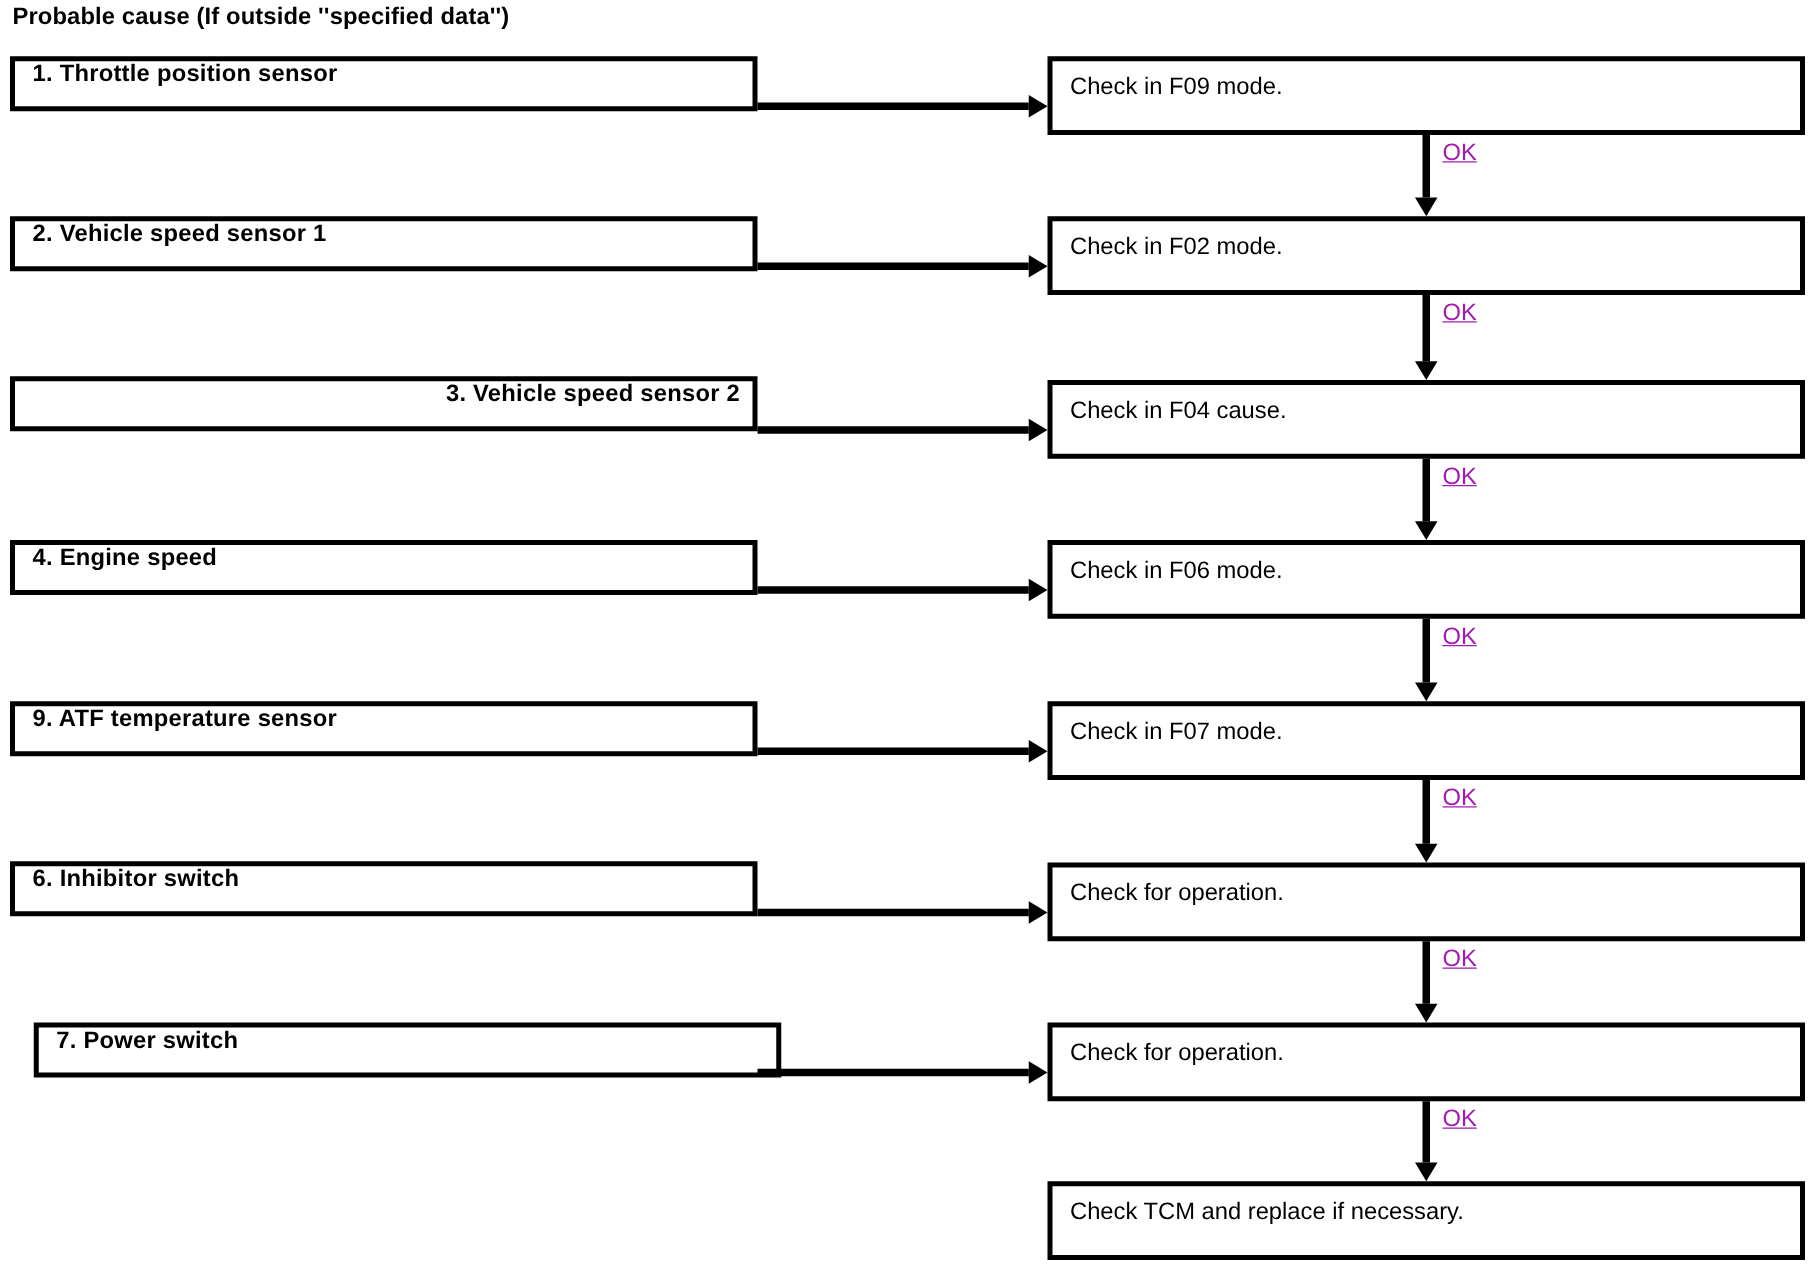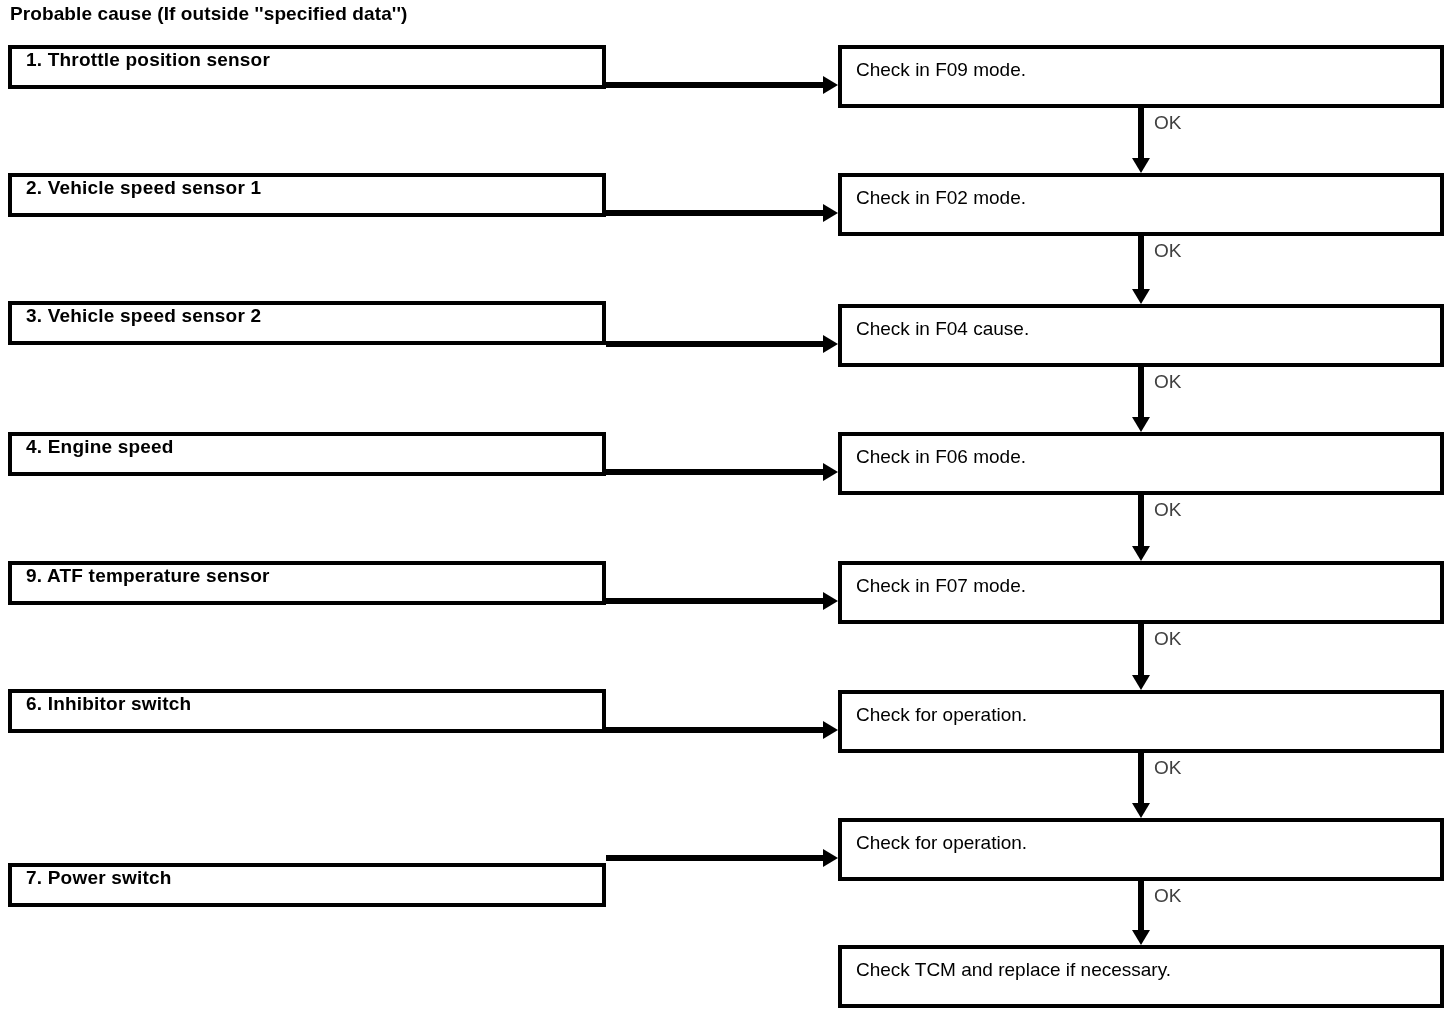--- a/index.html
+++ b/index.html
@@ -119,55 +119,56 @@
     border-top: 15px solid #000;
   }
   .v-conn .edge-label {
     position: absolute;
     left: 13px;
     top: 5px;
     font-size: 19px;
     line-height: 20px;
     font-weight: 400;
     white-space: nowrap;
-    color: #404040;
+    color: #a21caf;
+    text-decoration: underline;
   }
 </style>
 </head>
 <body>
 
 <div id="page">
 
   <div id="caption">Probable cause (If outside ''specified data'')</div>
 
   <div class="box cause" style="top:45px;">
     <span class="box-label">1. Throttle position sensor</span>
   </div>
 
   <div class="box cause" style="top:173px;">
     <span class="box-label">2. Vehicle speed sensor 1</span>
   </div>
 
-  <div class="box cause" style="top:301px;">
+  <div class="box cause" style="top:301px;justify-content:flex-end;">
     <span class="box-label">3. Vehicle speed sensor 2</span>
   </div>
 
   <div class="box cause" style="top:432px;">
     <span class="box-label">4. Engine speed</span>
   </div>
 
   <div class="box cause" style="top:561px;">
     <span class="box-label">9. ATF temperature sensor</span>
   </div>
 
   <div class="box cause" style="top:689px;">
     <span class="box-label">6. Inhibitor switch</span>
   </div>
 
-  <div class="box cause" style="top:863px;">
+  <div class="box cause" style="top:818px;margin-left:19px;">
     <span class="box-label">7. Power switch</span>
   </div>
 
   <div class="box check" style="top:45px;">
     <span class="box-label">Check in F09 mode.</span>
   </div>
 
   <div class="box check" style="top:173px;">
     <span class="box-label">Check in F02 mode.</span>
   </div>

